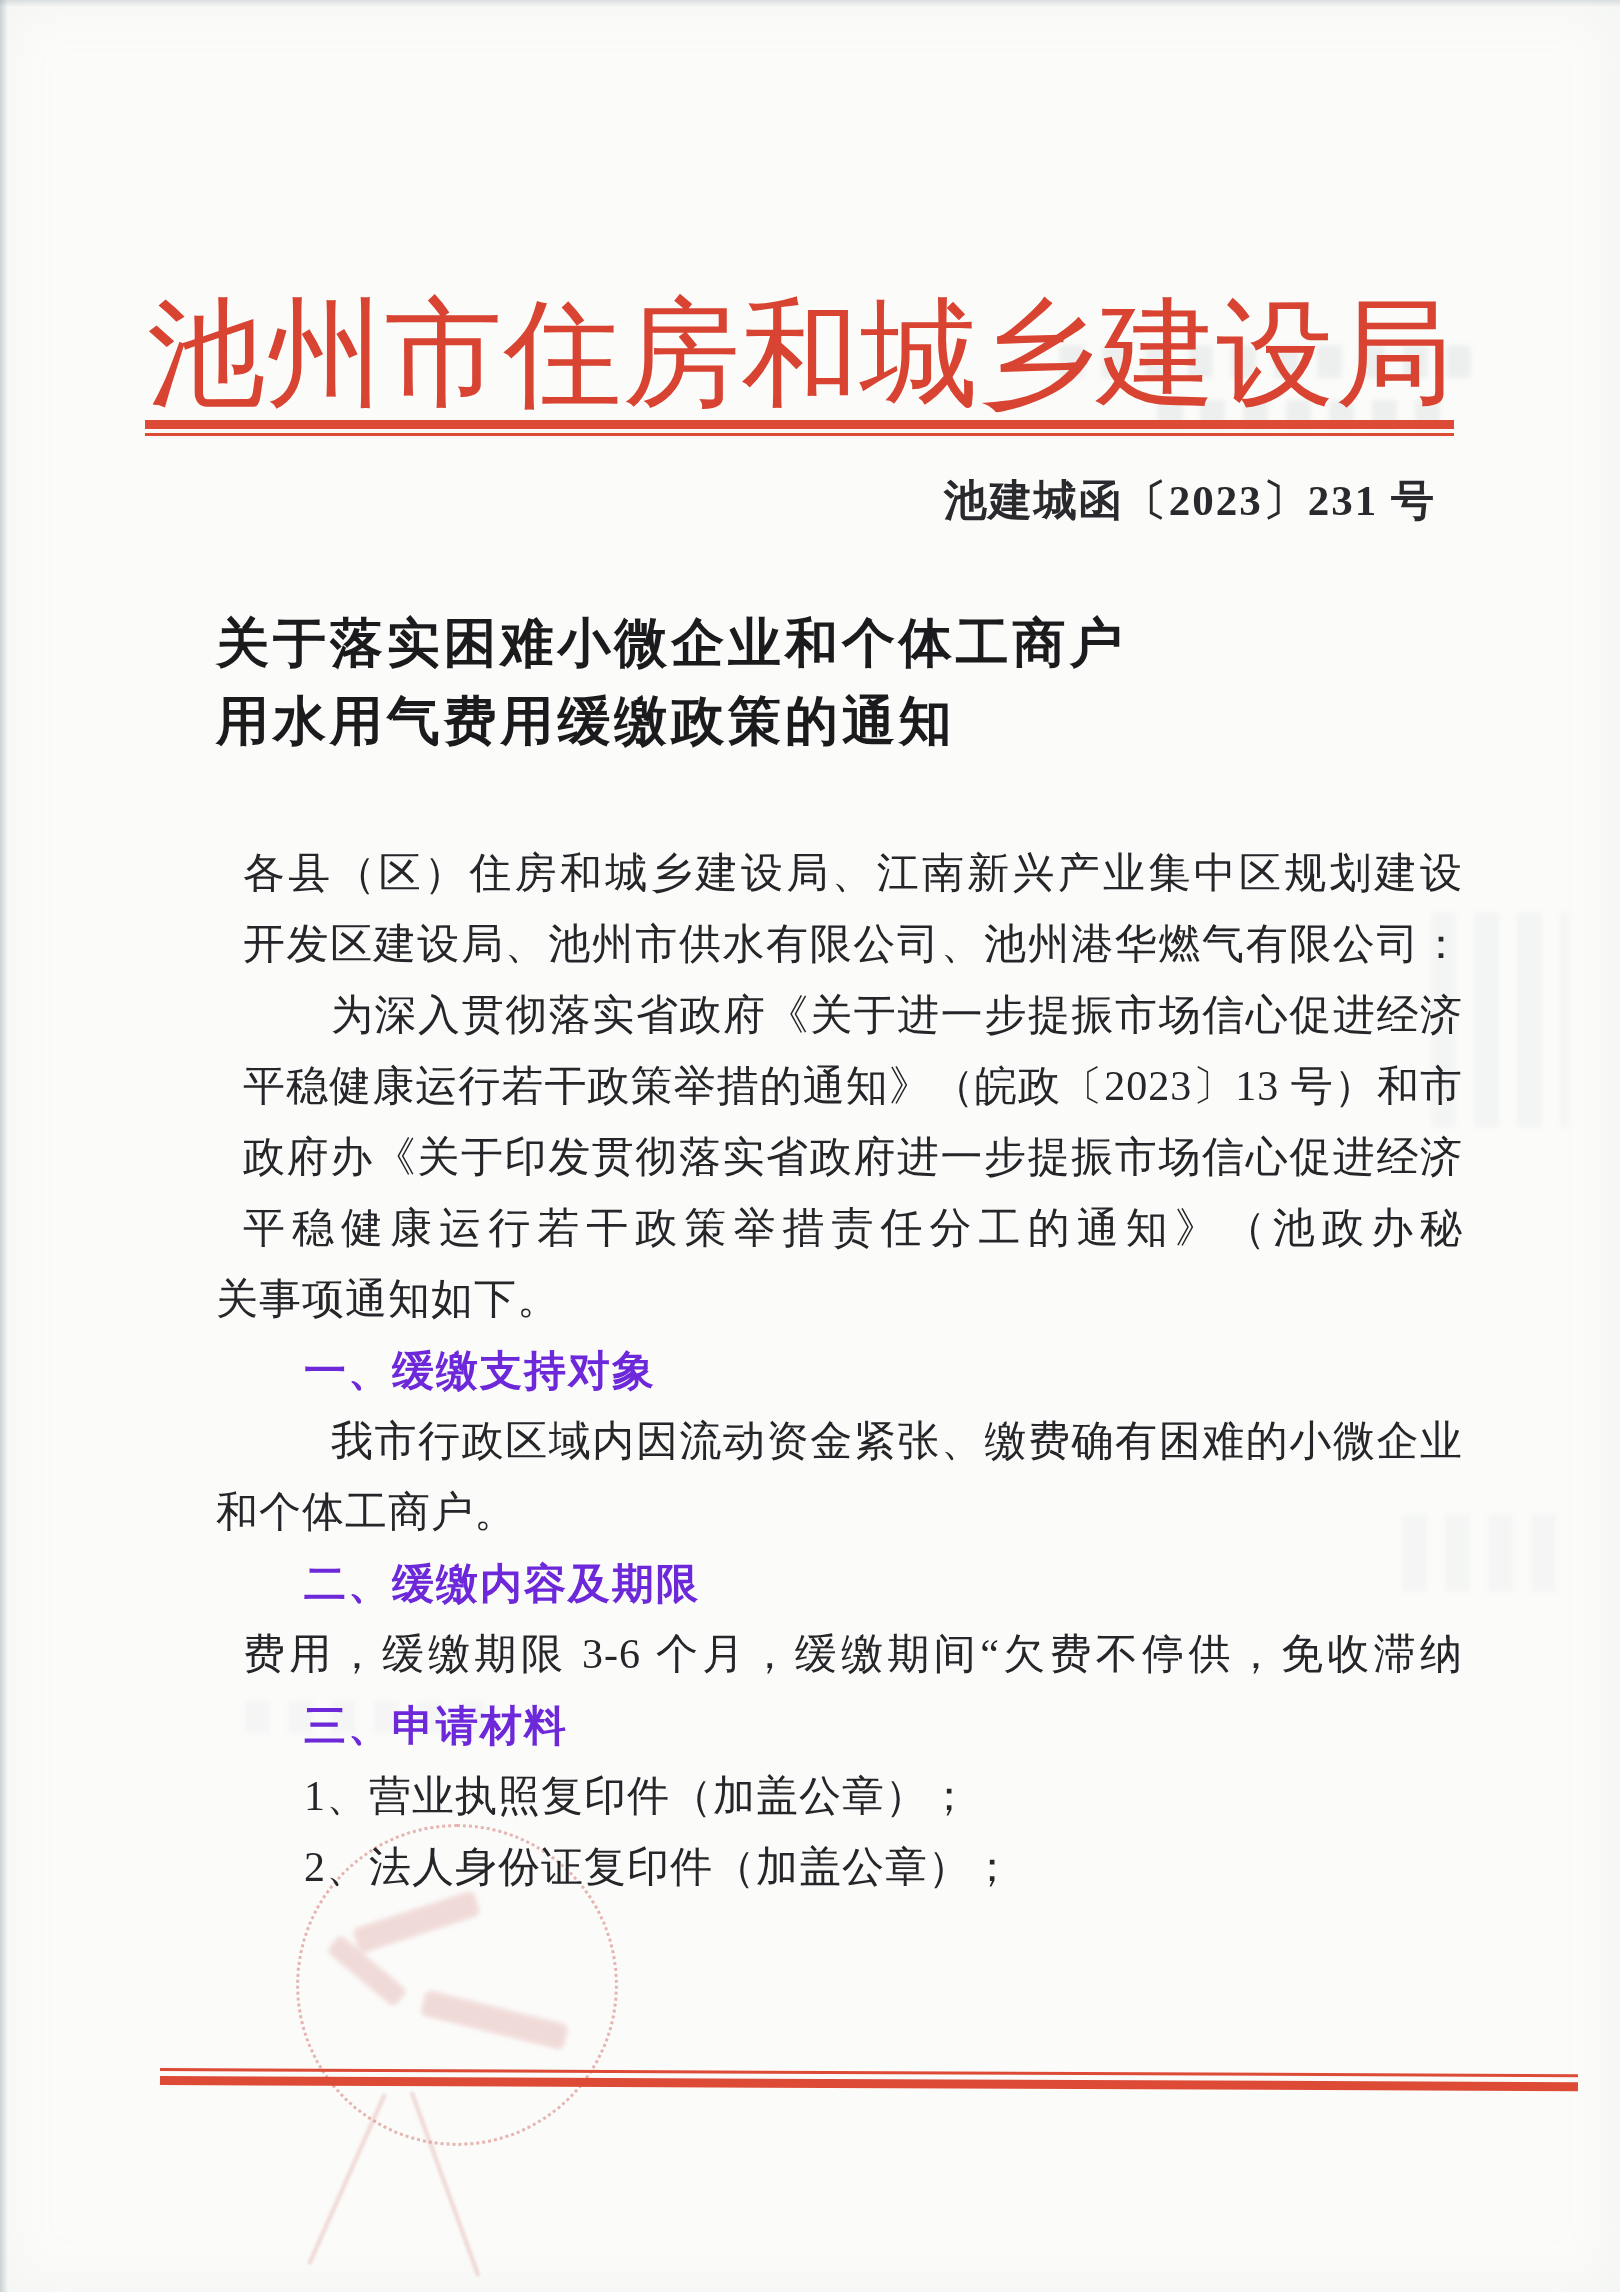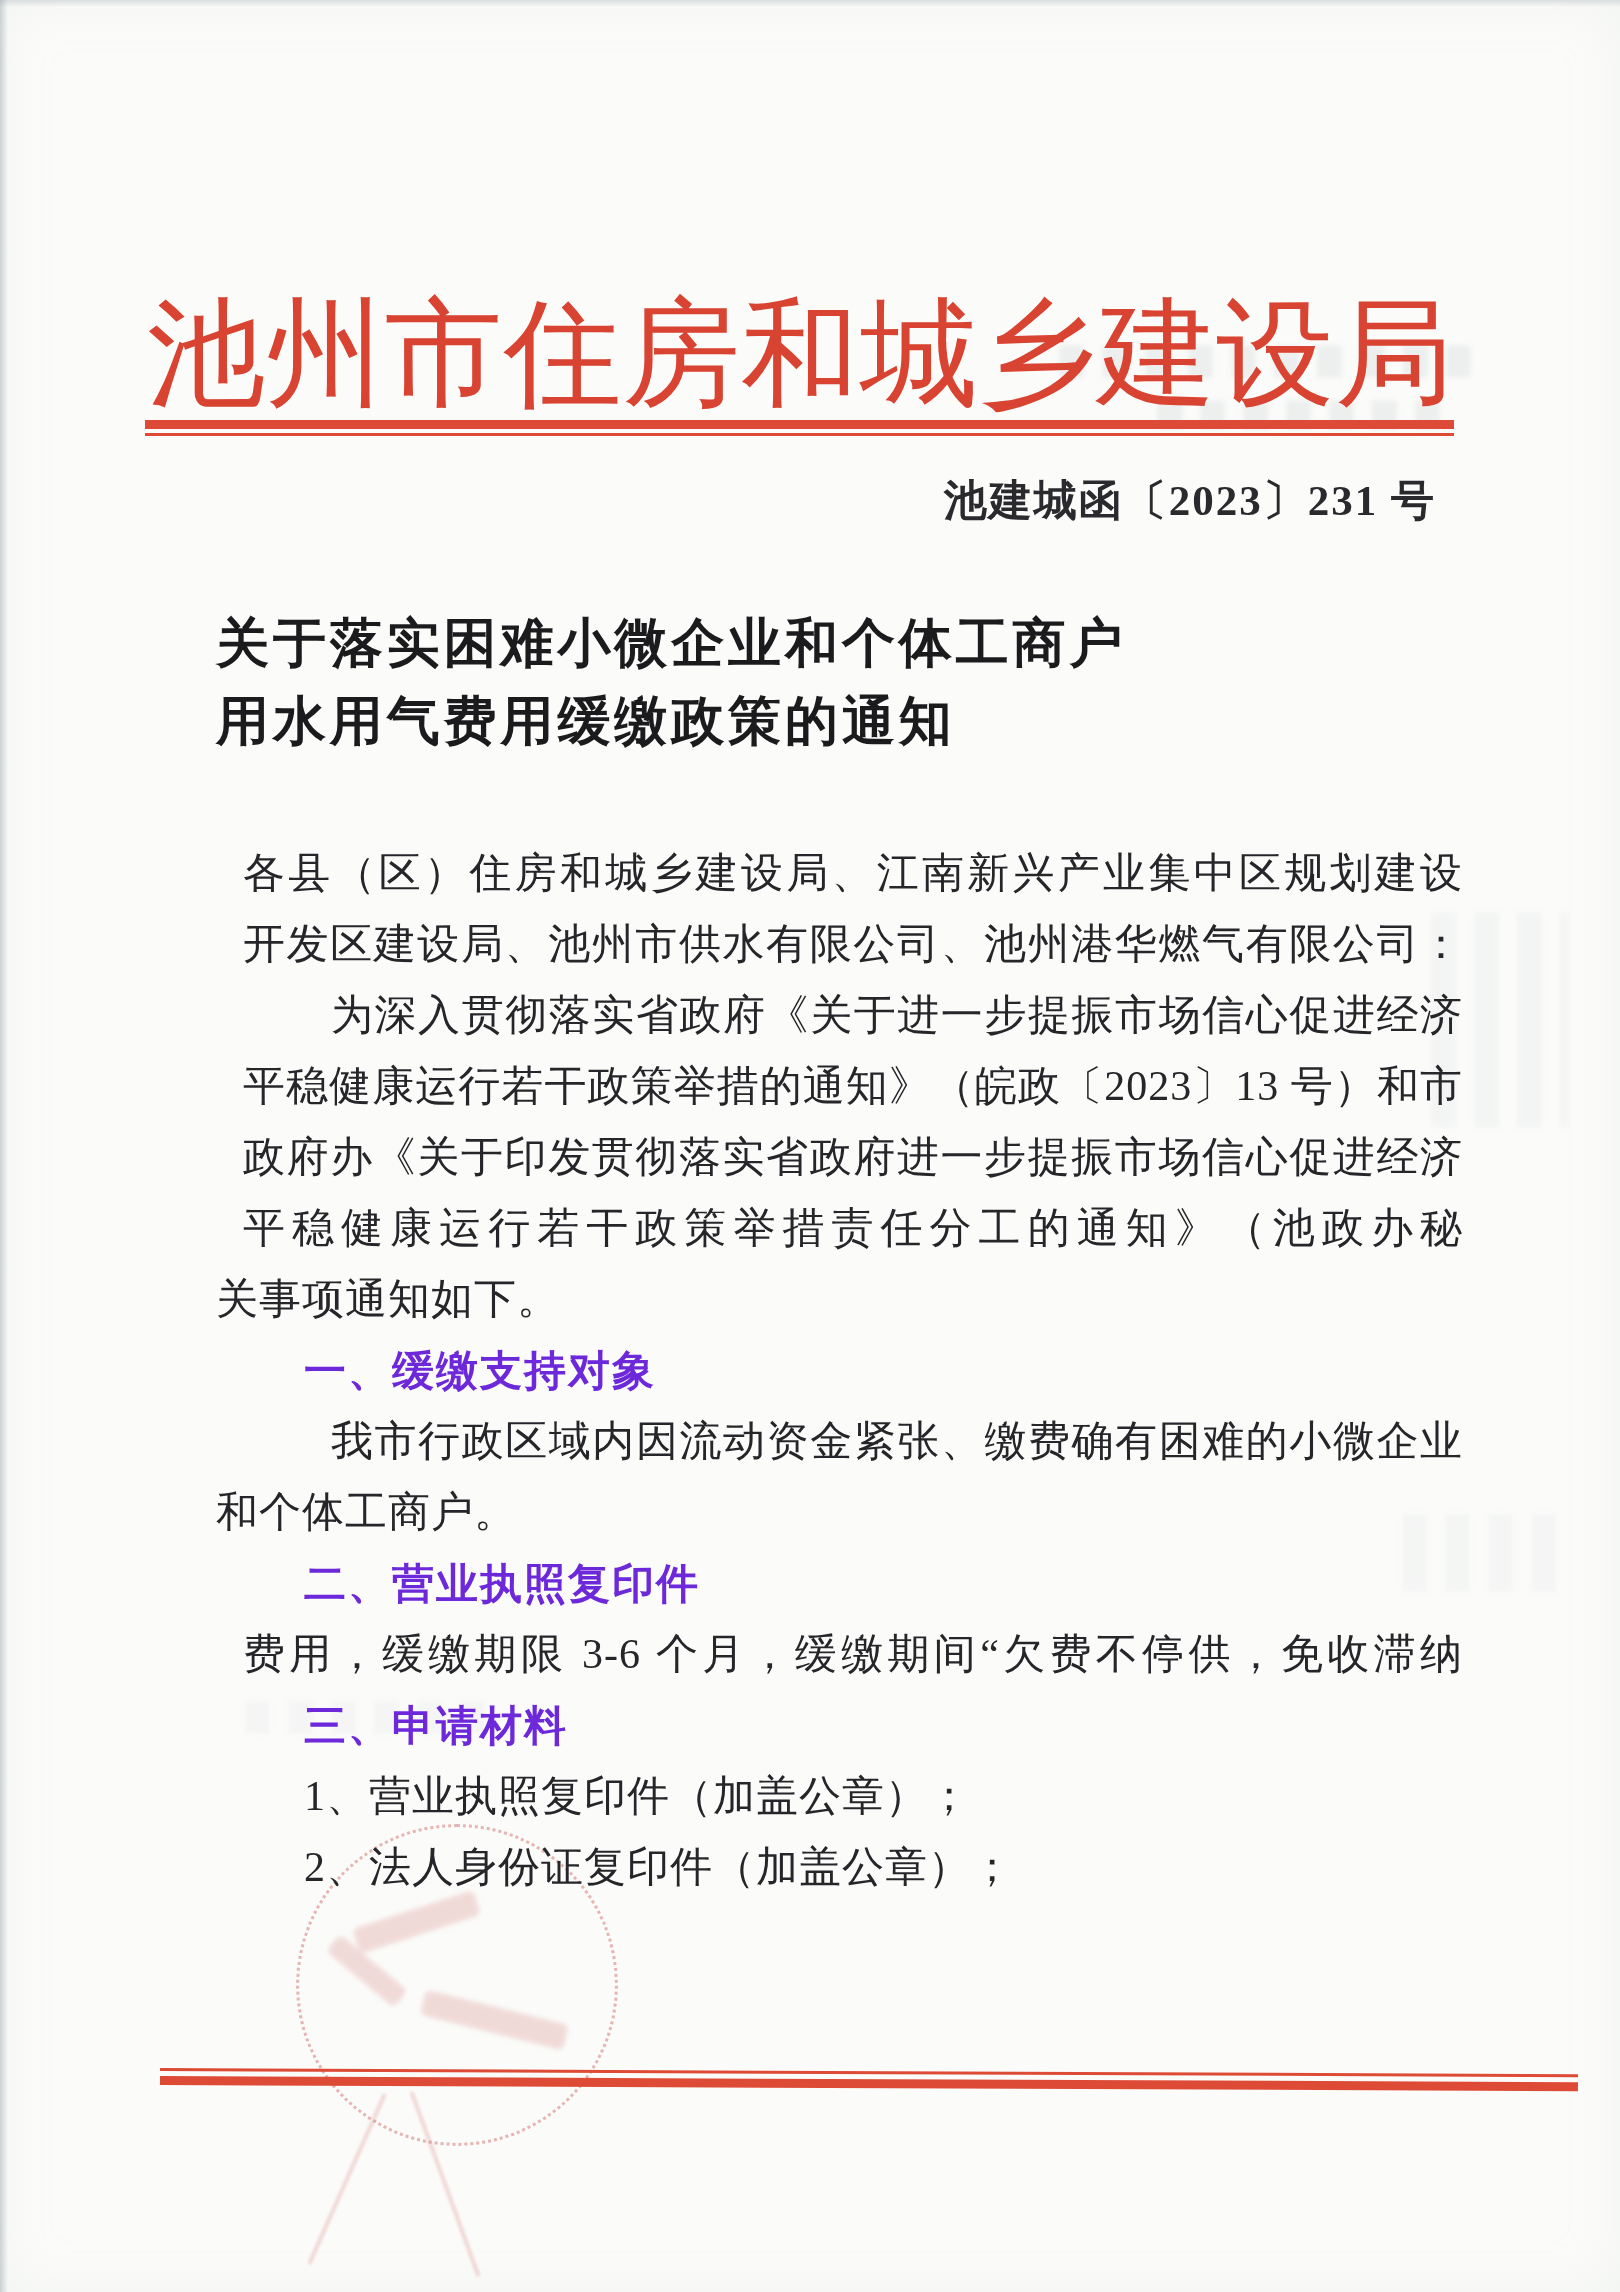--- a/index.html
+++ b/index.html
@@ -127,21 +127,21 @@
     <div class="line just">各县（区）住房和城乡建设局、江南新兴产业集中区规划建设部、</div>
     <div class="line just">开发区建设局、池州市供水有限公司、池州港华燃气有限公司：</div>
     <div class="line ind just">为深入贯彻落实省政府《关于进一步提振市场信心促进经济</div>
     <div class="line just">平稳健康运行若干政策举措的通知》（皖政〔2023〕13 号）和市</div>
     <div class="line just">政府办《关于印发贯彻落实省政府进一步提振市场信心促进经济</div>
     <div class="line just">平稳健康运行若干政策举措责任分工的通知》（池政办秘〔2023〕</div>
     <div class="line">关事项通知如下。</div>
     <div class="line ind hd">一、缓缴支持对象</div>
     <div class="line ind just">我市行政区域内因流动资金紧张、缴费确有困难的小微企业</div>
     <div class="line">和个体工商户。</div>
-    <div class="line ind hd">二、营业执照复印件</div>
+    <div class="line ind hd">二、缓缴内容及期限</div>
     <div class="line just">费用，缓缴期限 3-6 个月，缓缴期间“欠费不停供，免收滞纳金”。</div>
     <div class="line ind hd">三、申请材料</div>
     <div class="line ind">1、营业执照复印件（加盖公章）；</div>
     <div class="line ind">2、法人身份证复印件（加盖公章）；</div>
   </div>
 
   <div class="rule-bottom">
     <div class="thin"></div>
     <div class="gap"></div>
     <div class="thick"></div>

